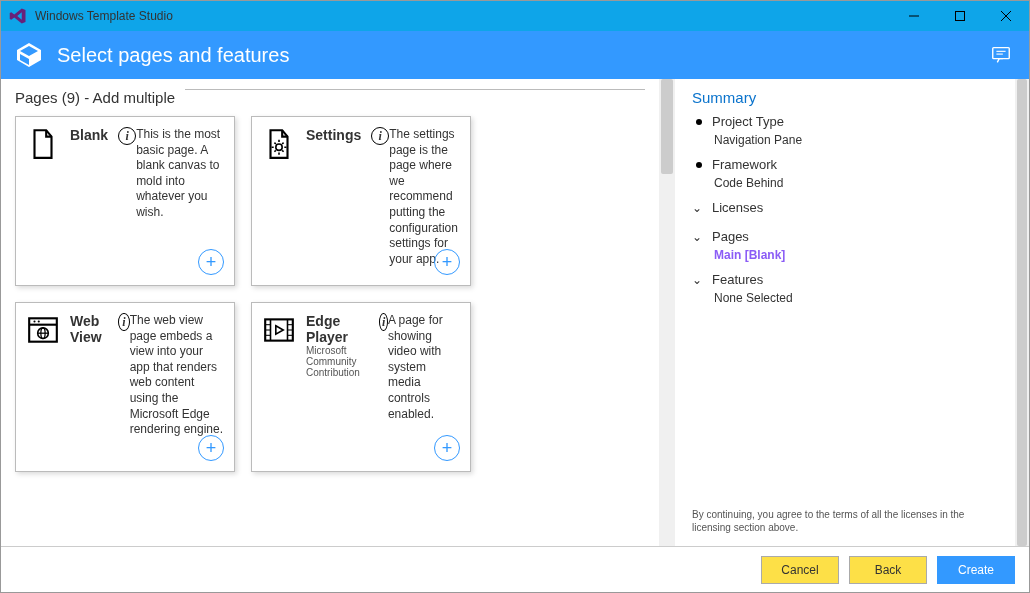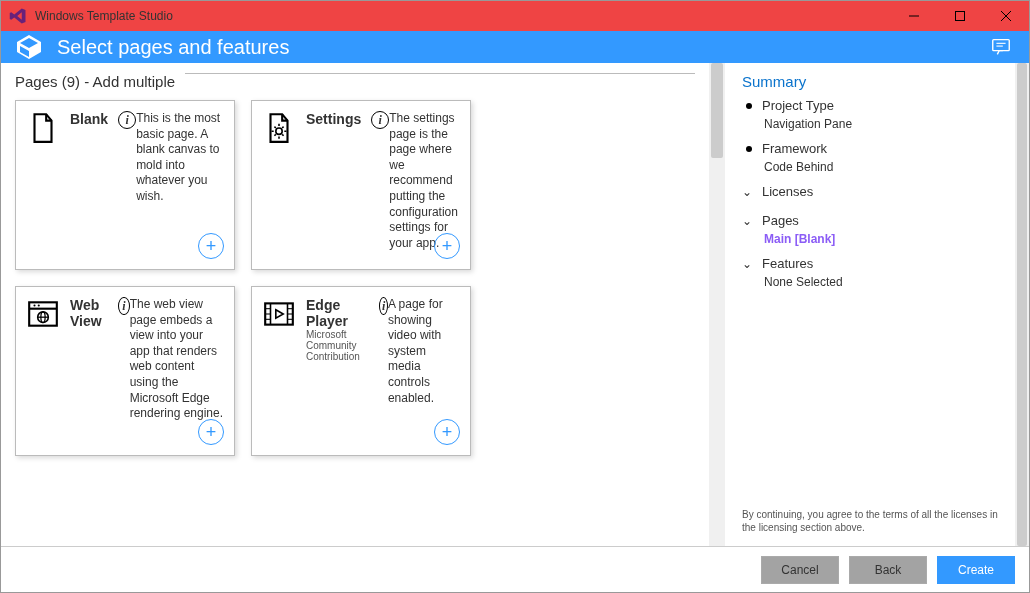--- a/index.html
+++ b/index.html
@@ -1,23 +1,23 @@
 <!DOCTYPE html>
 <html><head>
   <meta charset="utf-8">
   <style>
     * { box-sizing: border-box; margin: 0; padding: 0; }
     body { font-family: "Segoe UI", Tahoma, sans-serif; font-size: 13px; color: #333; background: #fff; width: 1030px; height: 593px; overflow: hidden; border: 1px solid #999; display: flex; flex-direction: column; }
-    .titlebar { height: 30px; display: flex; align-items: center; padding: 0 0 0 8px; background: #ef4444; }
+    .titlebar { height: 30px; display: flex; align-items: center; padding: 0 0 0 8px; background: #0ea5e9; }
     .titlebar .vs-logo { width: 18px; height: 18px; margin-right: 8px; }
     .titlebar .title { font-size: 12px; color: #333; }
     .titlebar .win-controls { margin-left: auto; display: flex; }
     .titlebar .win-btn { width: 46px; height: 30px; display: flex; align-items: center; justify-content: center; }
     
-    .header { height: 32px; background: #3399ff; display: flex; align-items: center; padding: 0 12px; color: #fff; }
+    .header { height: 48px; background: #3399ff; display: flex; align-items: center; padding: 0 12px; color: #fff; }
     .header .hicon { width: 32px; height: 32px; margin-right: 12px; }
     .header .htitle { font-size: 20px; font-weight: 400; }
     .header .haction { margin-left: auto; width: 32px; height: 32px; display: flex; align-items: center; justify-content: center; }
     
     .body { flex: 1; display: flex; min-height: 0; }
     
     .main { flex: 1; display: flex; min-height: 0; }
     .content { flex: 1; padding: 10px 14px; overflow: hidden; }
     .section-title { font-size: 15px; color: #333; display: flex; align-items: flex-start; gap: 10px; margin-bottom: 10px; }
     .section-title .line { flex: 1; height: 1px; background: #bbb; }
@@ -28,33 +28,33 @@
     .card .c-icon { width: 34px; height: 34px; flex: none; }
     .card .c-title { font-size: 14px; font-weight: 700; }
     .card .c-sub { font-size: 10px; color: #555; }
     .card .c-info { width: 18px; height: 18px; border: 1.5px solid #000; border-radius: 50%; display: flex; align-items: center; justify-content: center; margin-left: auto; font-family: Georgia, serif; font-style: italic; font-size: 12px; font-weight: bold; }
     .card .c-desc { font-size: 12px; color: #333; line-height: 1.3; }
     .card .c-add { position: absolute; right: 10px; bottom: 10px; width: 26px; height: 26px; border: 1.8px solid #3399ff; border-radius: 50%; display: flex; align-items: center; justify-content: center; color: #3399ff; font-size: 18px; cursor: pointer; }
     
     .vscroll { width: 16px; background: #f0f0f0; position: relative; }
     .vscroll .thumb { position: absolute; left: 2px; right: 2px; background: #ccc; border-radius: 2px; }
     
-    .sidebar { width: 290px; padding: 10px 12px 6px 16px; display: flex; flex-direction: column; border-left: 1px solid transparent; }
+    .sidebar { width: 340px; padding: 10px 12px 6px 16px; display: flex; flex-direction: column; border-left: 1px solid transparent; }
     .sidebar .sum-title { font-size: 15px; color: #0a73cc; margin-bottom: 8px; }
     .sidebar .section { margin-bottom: 10px; }
     .sidebar .s-head { display: flex; align-items: center; font-size: 13px; margin-bottom: 4px; }
     .sidebar .bullet { width: 6px; height: 6px; background: #000; border-radius: 50%; margin-right: 10px; margin-left: 4px; }
     .sidebar .chev { margin-right: 6px; font-size: 12px; display: inline-block; width: 14px; }
     .sidebar .s-val { padding-left: 22px; font-size: 12px; color: #333; }
     .sidebar .s-link { padding-left: 22px; font-size: 12px; color: #0a73cc; }
     .sidebar .s-bold { padding-left: 22px; font-size: 12px; font-weight: 700; color: #8b5cf6; }
     .sidebar .disclaimer { margin-top: auto; font-size: 10px; color: #555; line-height: 1.3; padding: 6px 0; }
     
     .footer { height: 46px; border-top: 1px solid #ccc; display: flex; align-items: center; justify-content: flex-end; padding: 0 14px; gap: 10px; }
-    .btn { min-width: 78px; height: 28px; border: 1px solid #aaa; background: #a3a3a3; font-size: 12px; display: flex; align-items: center; justify-content: center; cursor: pointer; }
+    .btn { min-width: 78px; height: 28px; border: 1px solid #aaa; background: #fde047; font-size: 12px; display: flex; align-items: center; justify-content: center; cursor: pointer; }
     .btn.primary { background: #3399ff; border-color: #3399ff; color: #fff; }
   </style>
 </head>
 <body>
 
 <div class="titlebar">
   <svg class="vs-logo" viewBox="0 0 24 24">
       <path fill="#68217a" d="M17 2l5 2v16l-5 2-10-8-4 3-2-1V8l2-1 4 3 10-8zm0 5l-6 5 6 5V7z"></path>
     </svg>
   <span class="title">Windows Template Studio</span>

